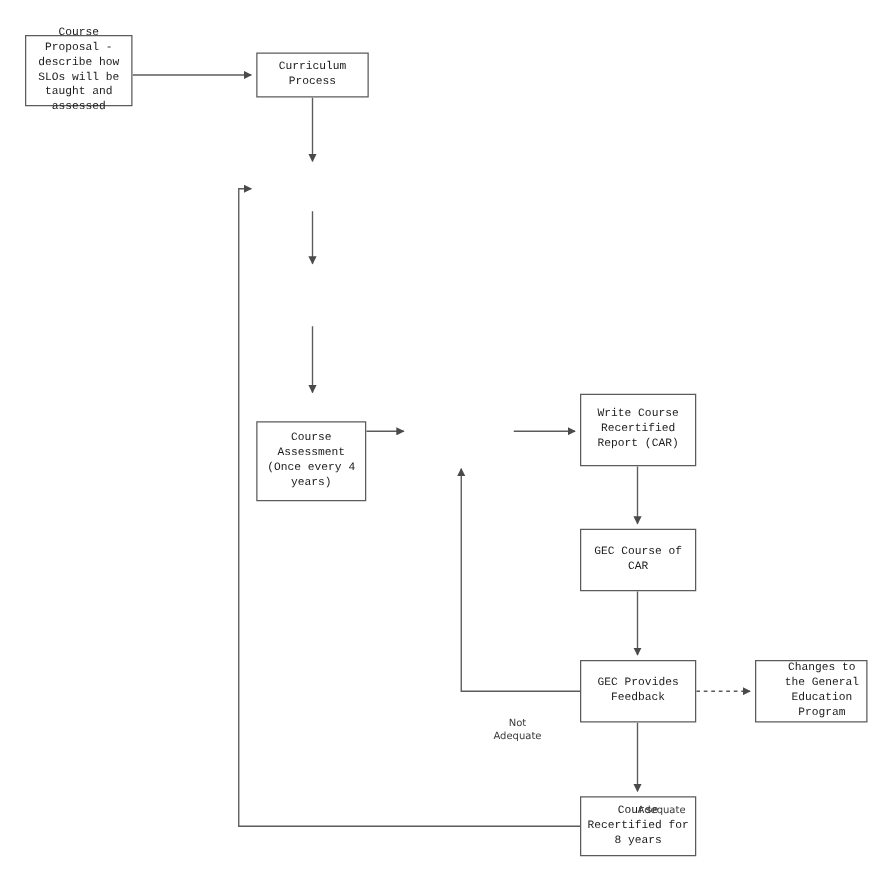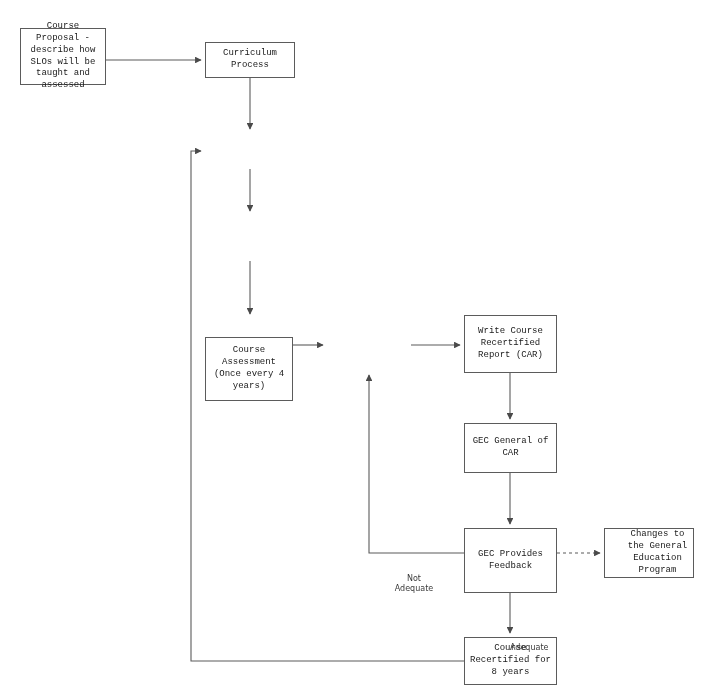--- a/index.html
+++ b/index.html
@@ -107,24 +107,24 @@
   <div class="node" style="left:205px; top:324px; width:88px; height:64px;margin-top:13px;">
     <span>Course Assessment (Once every 4 years)</span>
   </div>
 
 
   <div class="node" style="left:464px; top:315px; width:93px; height:58px;">
     <span>Write Course Recertified Report (CAR)</span>
   </div>
 
   <div class="node" style="left:464px; top:423px; width:93px; height:50px;">
-    <span>GEC General of CAR</span>
+    <span>GEC Course of CAR</span>
   </div>
 
-  <div class="node" style="left:464px; top:528px; width:93px; height:65px;">
+  <div class="node" style="left:464px; top:528px; width:93px; height:50px;">
     <span>GEC Provides Feedback</span>
   </div>
 
   <div class="node" style="left:604px; top:528px; width:90px; height:50px;padding-left:20px;">
     <span>Changes to the General Education Program</span>
   </div>
 
   <div class="node" style="left:464px; top:637px; width:93px; height:48px;">
     <span>Course Recertified for 8 years</span>
   </div>

